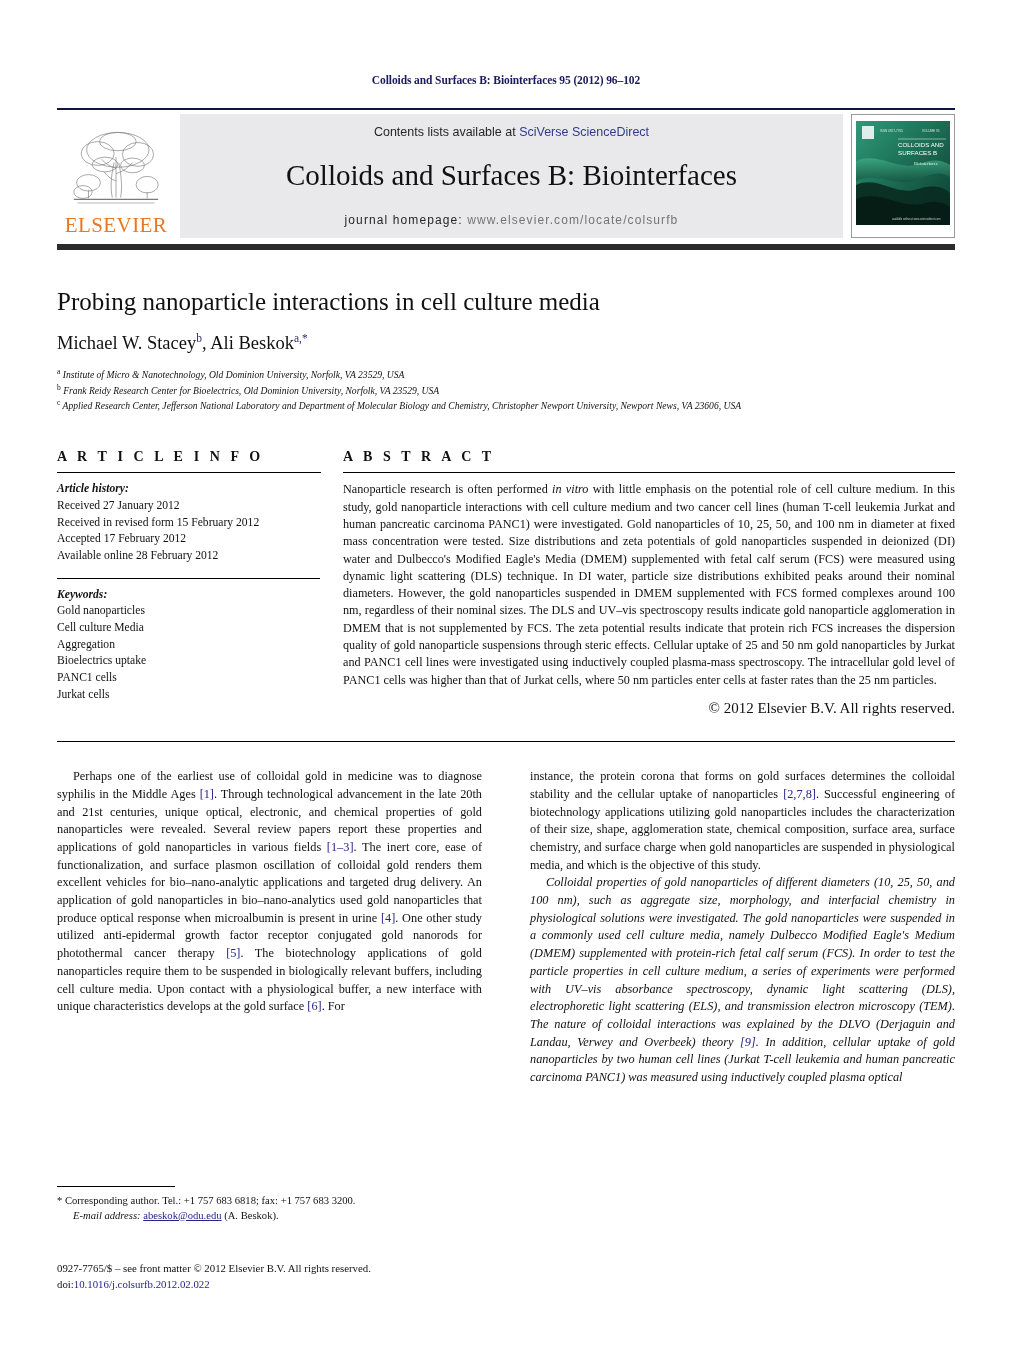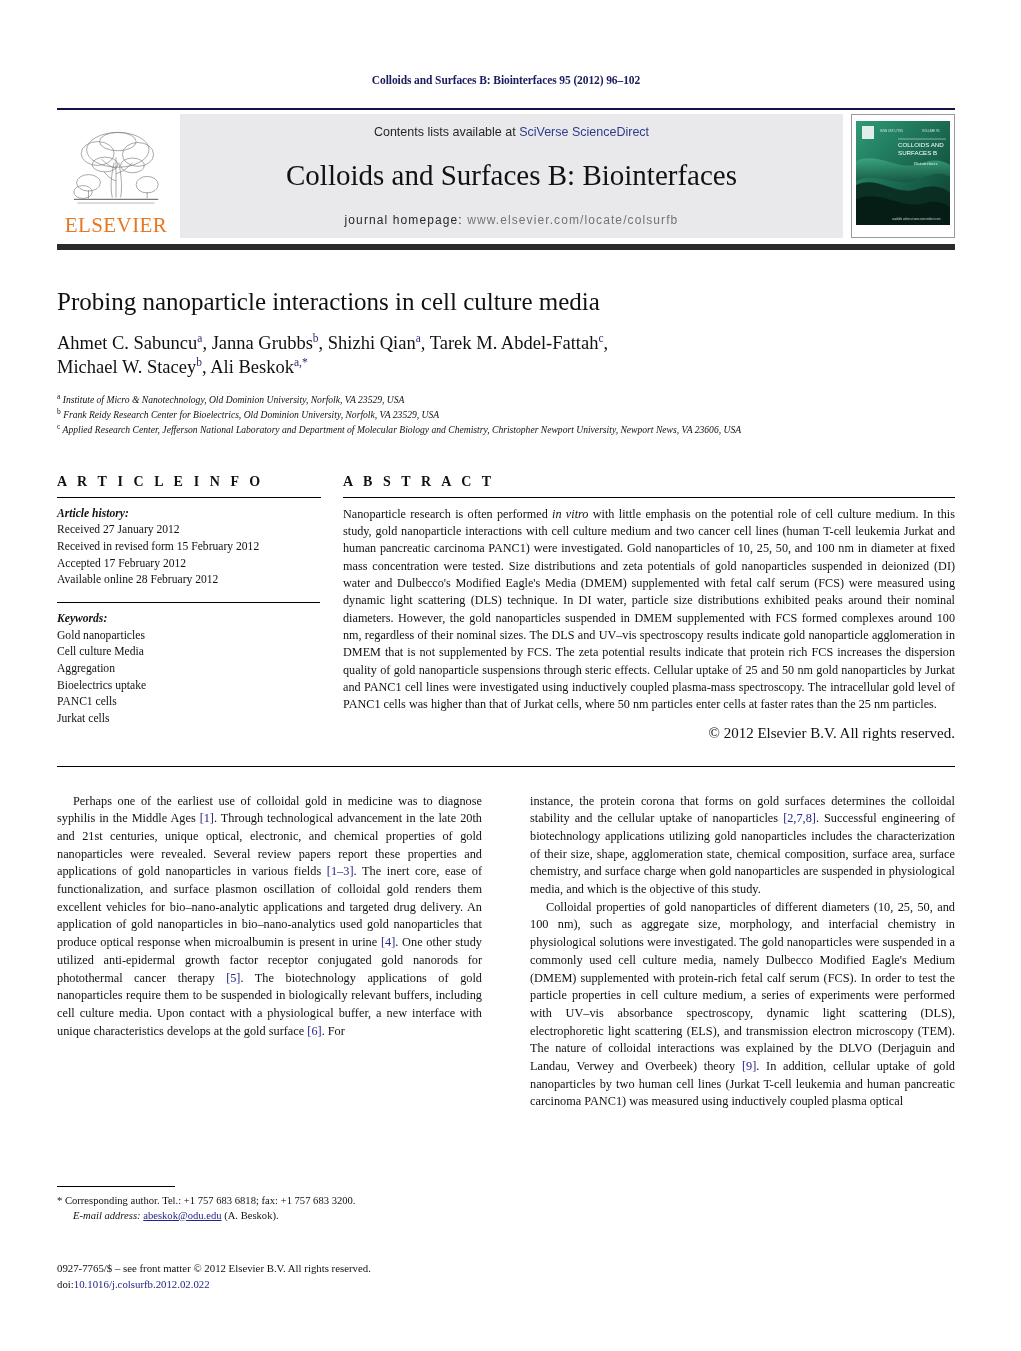--- a/index.html
+++ b/index.html
@@ -229,21 +229,21 @@
     margin-bottom: 17px;
   }
   .para {
     font-family: "Liberation Serif", serif;
     font-size: 12.3px;
     line-height: 1.44;
     text-align: justify;
     color: #111;
     margin: 0;
   }
-  .para + .para { text-indent: 16px; }
+  .para + .para { text-indent: 16px; font-style: italic; }
   .para.indent { text-indent: 16px; }
   .ref { color: #24248a; }
 
   
   .footnote-wrap {
     position: absolute;
     left: 57px;
     top: 1178px;
     width: 425px;
   }
@@ -345,21 +345,20 @@
           <text x="62" y="50" font-family="Liberation Serif, serif" font-size="4.4" fill="#ffffff" opacity="0.9">Biointerfaces</text>
           <text x="40" y="105" font-family="Liberation Sans, sans-serif" font-size="2.6" fill="#ffffff" opacity="0.75">available online at www.sciencedirect.com</text>
         </svg>
       </div>
     </div>
 
     <div class="rule-thick"></div>
 
     <div class="article-title">Probing nanoparticle interactions in cell culture media</div>
     <div class="authors">
-      <div>Ahmet C. Sabuncu<sup>a</sup>, Janna Grubbs<sup>b</sup>, Shizhi Qian<sup>a</sup>, Tarek M. Abdel-Fattah<sup>c</sup>,</div>
       <div>Michael W. Stacey<sup>b</sup>, Ali Beskok<sup>a,</sup><sup>*</sup></div>
     </div>
     <div class="affils">
       <div><sup>a</sup> Institute of Micro &amp; Nanotechnology, Old Dominion University, Norfolk, VA 23529, USA</div>
       <div><sup>b</sup> Frank Reidy Research Center for Bioelectrics, Old Dominion University, Norfolk, VA 23529, USA</div>
       <div><sup>c</sup> Applied Research Center, Jefferson National Laboratory and Department of Molecular Biology and Chemistry, Christopher Newport University, Newport News, VA 23606, USA</div>
     </div>
 
     <div class="info-abstract">
       <div class="col-info">

